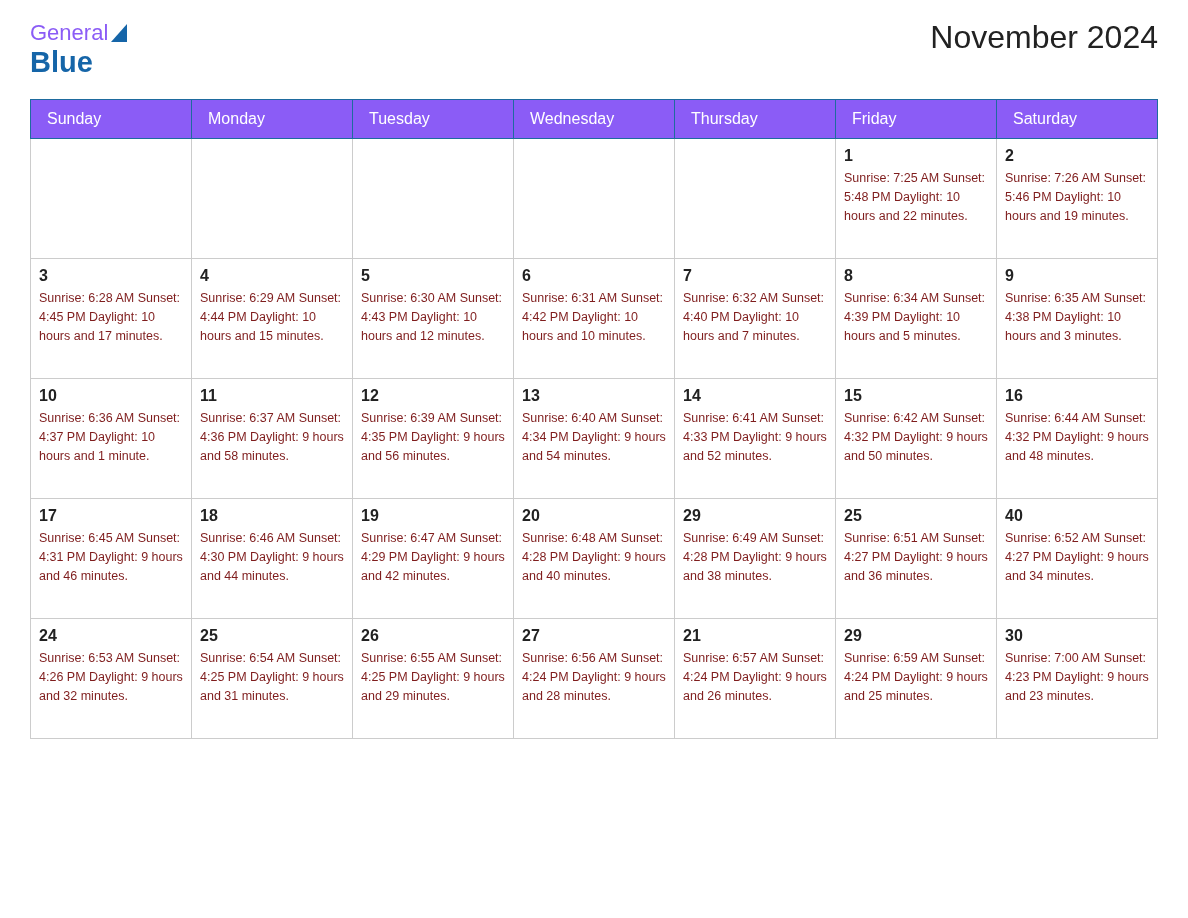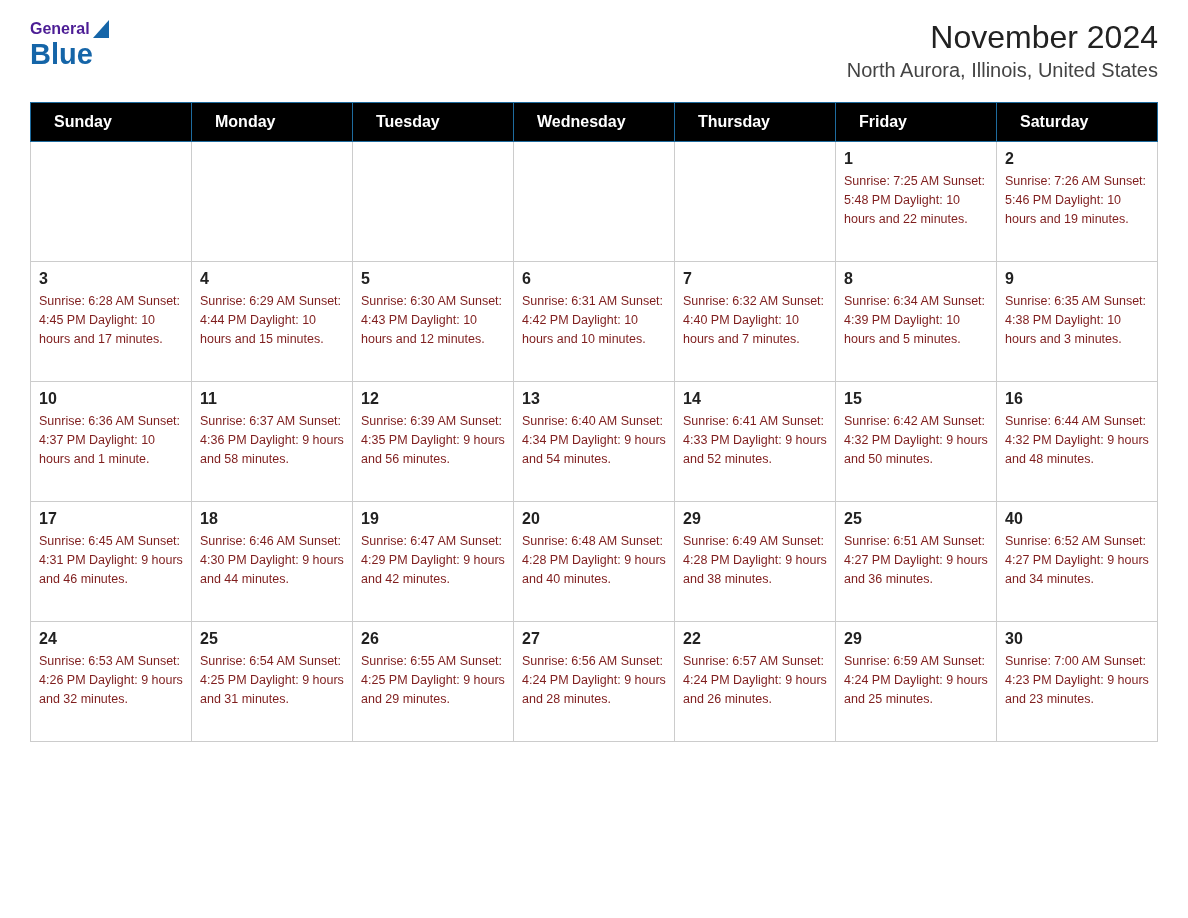--- a/index.html
+++ b/index.html
@@ -11,23 +11,23 @@
       min-height: 918px;
       padding: 20px 30px;
     }
     .header {
       display: flex;
       justify-content: space-between;
       align-items: flex-start;
       margin-bottom: 20px;
     }
     .logo-text-general {
-      font-size: 16px;
-      font-weight: bold;
-      color: #4c1d95;
+      font-size: 22px;
+      font-weight: normal;
+      color: #8b5cf6;
     }
     .logo-text-blue {
       font-size: 29px;
       font-weight: bold;
       color: #1565a8;
     }
     .logo-wrapper {
       display: flex;
       flex-direction: column;
       align-items: flex-start;
@@ -49,25 +49,25 @@
       font-size: 20px;
       color: #444;
       margin-top: 4px;
     }
     .calendar {
       width: 100%;
       border-collapse: collapse;
       table-layout: fixed;
     }
     .calendar th {
-      background-color: #000000;
+      background-color: #8b5cf6;
       color: #fff;
-      padding: 10px 23px;
+      padding: 10px 16px;
       font-size: 16px;
-      font-weight: bold;
+      font-weight: normal;
       text-align: left;
       border: 1px solid #1e6b9e;
     }
     .calendar td {
       border: 1px solid #ccc;
       vertical-align: top;
       padding: 8px;
       font-size: 13px;
       height: 120px;
       background: #fff;
@@ -109,21 +109,20 @@
     <div class="logo-row">
       <span class="logo-text-general">General</span>
       <span class="logo-triangle"></span>
     </div>
     <div>
       <span class="logo-text-blue">Blue</span>
     </div>
   </div>
   <div class="title-area">
     <div class="month-title">November 2024</div>
-    <div class="location-title">North Aurora, Illinois, United States</div>
   </div>
 </div>
 
 <table class="calendar">
   <thead>
     <tr>
     <th>Sunday</th>
         <th>Monday</th>
         <th>Tuesday</th>
         <th>Wednesday</th>
@@ -330,21 +329,21 @@
 and 29 minutes.</div>
         </td>
         <td>
           <span class="day-number">27</span>
           <div class="day-info">Sunrise: 6:56 AM
 Sunset: 4:24 PM
 Daylight: 9 hours
 and 28 minutes.</div>
         </td>
         <td>
-          <span class="day-number">22</span>
+          <span class="day-number">21</span>
           <div class="day-info">Sunrise: 6:57 AM
 Sunset: 4:24 PM
 Daylight: 9 hours
 and 26 minutes.</div>
         </td>
         <td>
           <span class="day-number">29</span>
           <div class="day-info">Sunrise: 6:59 AM
 Sunset: 4:24 PM
 Daylight: 9 hours

